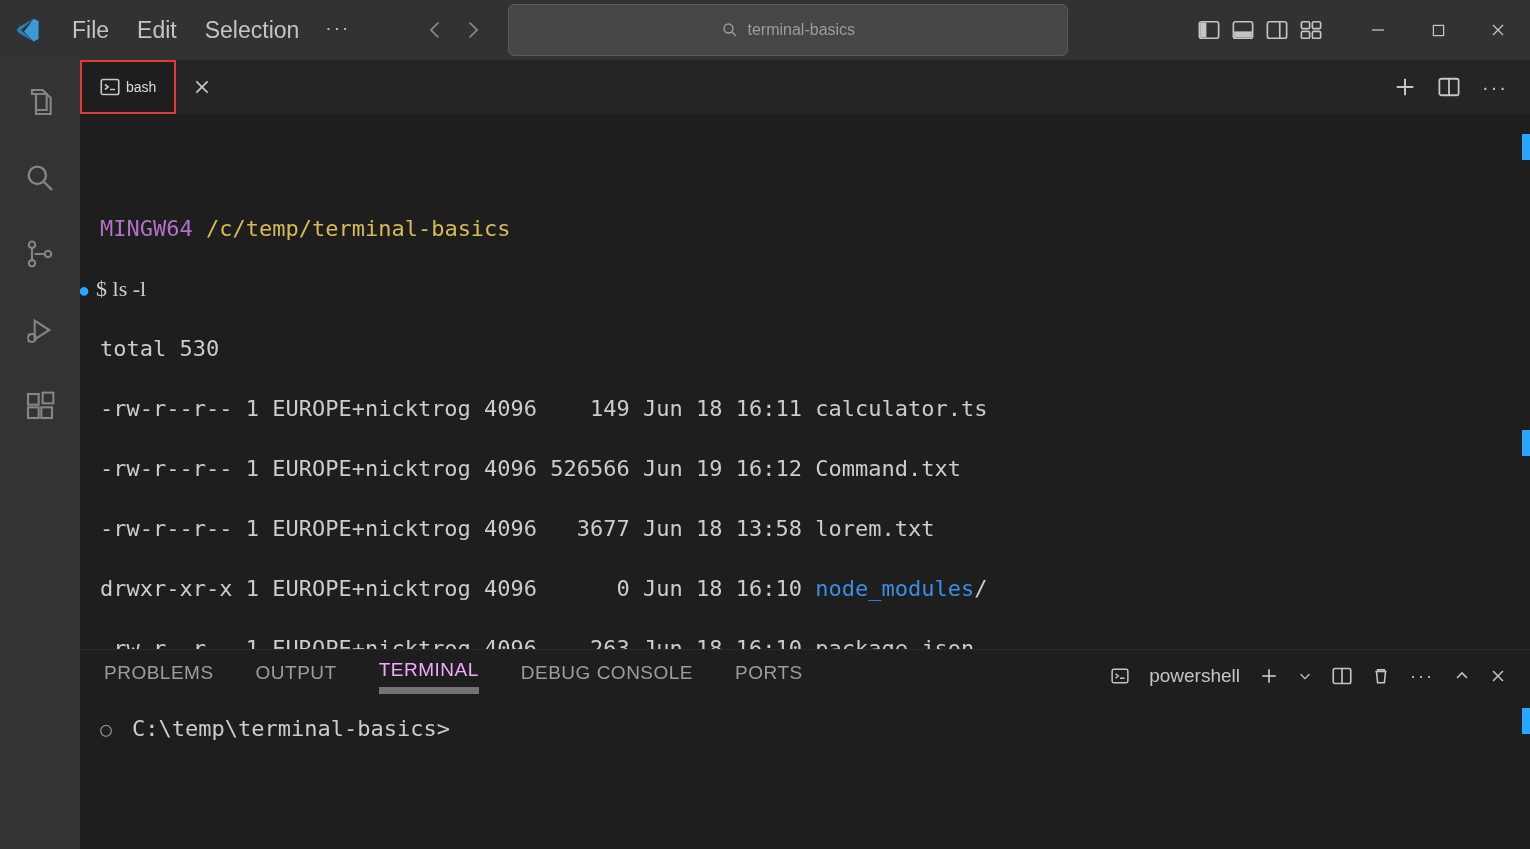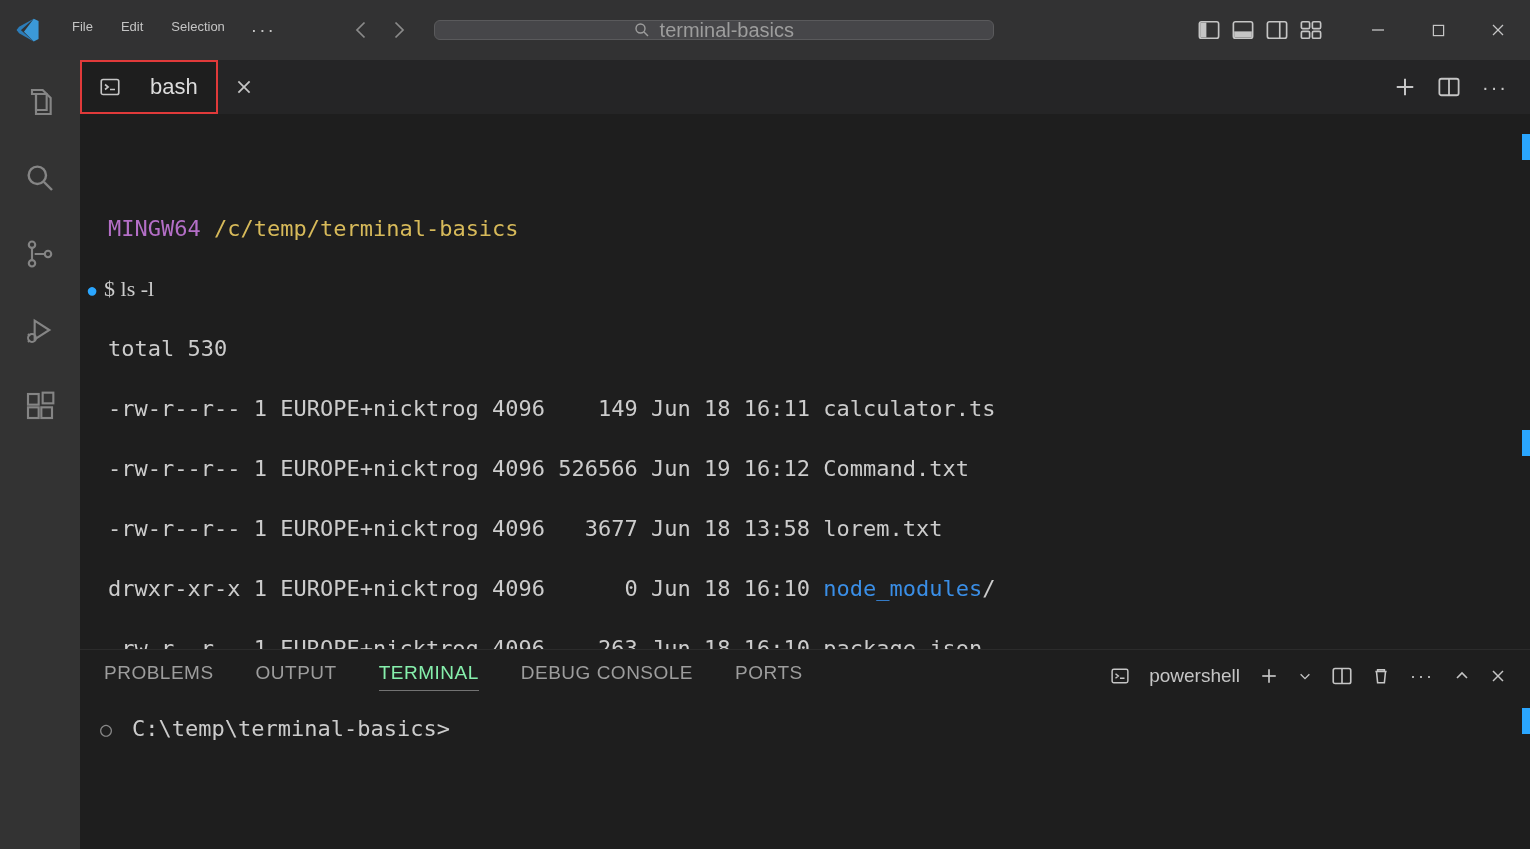--- a/index.html
+++ b/index.html
@@ -1,54 +1,54 @@
 <!DOCTYPE html>
 <html><head>
 <meta charset="utf-8">
 <style>
   * { box-sizing: border-box; margin: 0; padding: 0; }
   html, body { width: 1530px; height: 849px; overflow: hidden; font-family: "Segoe UI", Arial, sans-serif; background:#1e1e1e; color:#cccccc; }
   .titlebar { height:60px; background:#323233; display:flex; align-items:center; padding:0 8px; }
   .titlebar .logo { width:40px; display:flex; align-items:center; justify-content:center; }
   .menu { display:flex; gap:4px; margin-left:12px; }
-  .menu-item { padding:6px 12px; color:#c4c4c4; font-size:13px; cursor:default; border-radius:4px; }
+  .menu-item { padding:6px 12px; color:#c4c4c4; font-size:23px; cursor:default; border-radius:4px; }
   .menu-ellipsis { padding:6px 10px; color:#c4c4c4; font-size:19px; letter-spacing:2px; }
   .nav-arrows { display:flex; gap:4px; margin-left:60px; }
   .nav-arrow { width:32px; height:32px; display:flex; align-items:center; justify-content:center; color:#8a8a8a; }
-  .search-box { flex:0 0 560px; margin-left:20px; height:20px; background:#464649; border:1px solid #5a5a5c; border-radius:6px; display:flex; align-items:center; justify-content:center; color:#9d9d9d; font-size:20px; gap:10px; }
+  .search-box { flex:0 0 560px; margin-left:20px; height:52px; background:#464649; border:1px solid #5a5a5c; border-radius:6px; display:flex; align-items:center; justify-content:center; color:#9d9d9d; font-size:16px; gap:10px; }
   .title-right { margin-left:auto; display:flex; align-items:center; gap:12px; }
   .layout-icons { display:flex; gap:12px; margin-right:20px; }
   .win-btn { width:48px; height:40px; display:flex; align-items:center; justify-content:center; color:#c4c4c4; }
 
   .body-row { display:flex; height:789px; }
   .activity-bar { width:80px; background:#333333; display:flex; flex-direction:column; align-items:center; padding-top:24px; gap:40px; }
   .activity-icon { width:36px; height:36px; color:#858585; display:flex; align-items:center; justify-content:center; }
 
   .main-area { flex:1; display:flex; flex-direction:column; background:#1e1e1e; }
 
   .tabs-row { height:54px; background:#252526; display:flex; align-items:stretch; }
-  .tab { display:flex; align-items:center; gap:30px; padding:0 18px; background:#1e1e1e; color:#dcdcdc; font-size:22px; border:2px solid #e03a3a; }
+  .tab { display:flex; align-items:center; gap:6px; padding:0 18px; background:#1e1e1e; color:#dcdcdc; font-size:14px; border:2px solid #e03a3a; }
   .tab-icon { color:#c5c5c5; display:flex; align-items:center; }
   .tab-close { margin-left:10px; width:32px; display:flex; align-items:center; justify-content:center; color:#c5c5c5; }
   .tabs-actions { margin-left:auto; display:flex; align-items:center; gap:22px; padding-right:22px; }
   .tabs-action { color:#c5c5c5; display:flex; align-items:center; justify-content:center; }
 
-  .editor { flex:1; position:relative; background:#1e1e1e; font-family: Consolas, monospace; font-size:22px; line-height:30px; padding:40px 28px 10px 28px; white-space:pre; overflow:hidden; }
+  .editor { flex:1; position:relative; background:#1e1e1e; font-family: Consolas, monospace; font-size:22px; line-height:30px; padding:40px 28px 10px 20px; white-space:pre; overflow:hidden; }
   .dot-filled { color:#2aa6ff; font-size:20px; margin-right:6px; position:relative; top:1px; }
   .dot-hollow { color:#888; font-size:20px; margin-right:6px; position:relative; top:1px; }
   .host { color:#b46fc7; }
   .path { color:#d7ba5a; }
   .dirlink { color:#3a8ee6; }
   .ov-track { position:absolute; right:0; top:0; width:14px; height:100%; }
   .ov-mark { position:absolute; right:0; width:8px; height:26px; background:#2aa6ff; }
 
   .panel { height:200px; border-top:1px solid #2b2b2b; background:#1e1e1e; display:flex; flex-direction:column; }
   .panel-tabs { height:52px; display:flex; align-items:center; padding:0 24px; gap:42px; font-size:19px; color:#9d9d9d; }
   .panel-tab { padding-bottom:6px; letter-spacing:0.5px; }
-  .panel-tab.active { color:#86efac; border-bottom:1px solid #737373; }
+  .panel-tab.active { color:#f0abfc; border-bottom:7px solid #737373; }
   .panel-right { margin-left:auto; display:flex; align-items:center; gap:20px; color:#c5c5c5; }
   .panel-body { flex:1; font-family: Consolas, monospace; font-size:22px; padding:14px 28px; display:flex; align-items:flex-start; gap:14px; position:relative; }
   .panel-ov { position:absolute; right:0; top:6px; width:8px; height:26px; background:#2aa6ff; }
 
   svg { display:block; }
 </style>
 </head>
 <body>
 
 <div class="titlebar">

